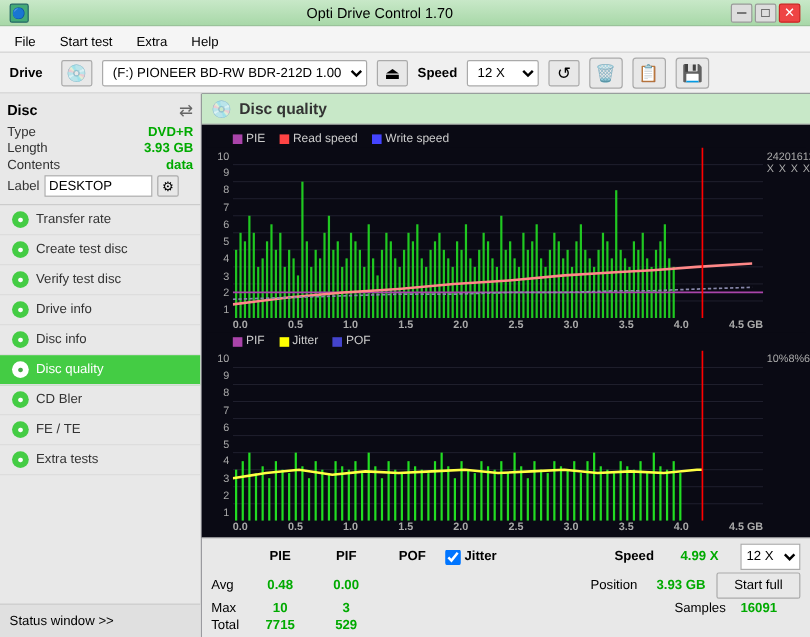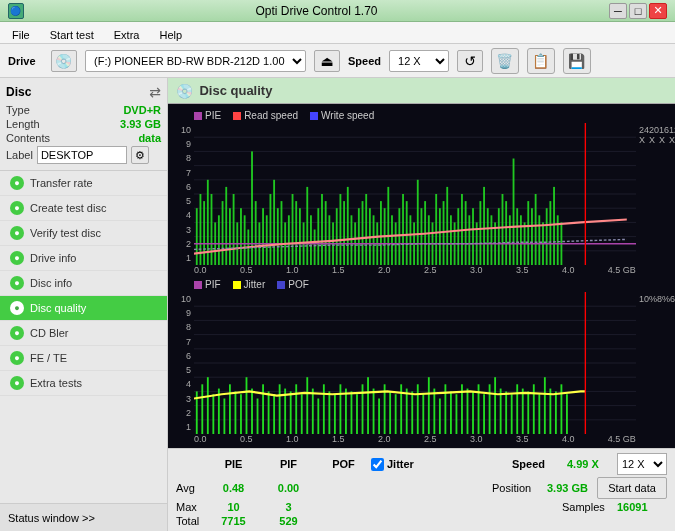--- a/index.html
+++ b/index.html
@@ -67,21 +67,21 @@
     .jitter-check { margin: 0; }
     .start-btn { width: 70px; height: 22px; background: #e8e8e8; border: 1px solid #aaa; font-size: 11px; cursor: pointer; border-radius: 2px; }
     .speed-select-small { width: 50px; height: 22px; border: 1px solid #aaa; font-size: 11px; background: white; }
 
     .chart-wrapper { position: relative; display: flex; flex-direction: column; flex: 1; }
     .chart-with-yaxis { display: flex; flex: 1; }
     .y-axis { display: flex; flex-direction: column; justify-content: space-between; padding: 2px 0; width: 22px; align-items: flex-end; padding-right: 3px; }
     .y-label { font-size: 9px; color: #aaa; }
     .y-axis-right { display: flex; flex-direction: row; justify-content: space-between; padding: 2px 0; width: 35px; align-items: flex-start; padding-left: 3px; }
     .chart-svg-wrap { flex: 1; position: relative; }
-    .x-axis { display: flex; justify-content: space-between; padding: 0 0 0 22px; padding-right: 35px; }
+    .x-axis { display: flex; justify-content: space-between; padding: 0 0 0 22px; padding-right: 35px; font-weight: bold; }
     .x-label { font-size: 9px; color: #aaa; }
   </style>
 </head>
 <body>
 
 <div class="titlebar">
   <div class="titlebar-icon">🔵</div>
   <div class="titlebar-title">Opti Drive Control 1.70</div>
   <div class="titlebar-controls">
     <div class="titlebar-btn">─</div>
@@ -544,21 +544,21 @@
 
       <div style="display:flex; align-items:center; gap:0;">
         <div style="width:30px; font-size:11px;">Avg</div>
         <div style="min-width:55px; text-align:center; font-size:11px; color:#00aa00; font-weight:bold;">0.48</div>
         <div style="min-width:55px; text-align:center; font-size:11px; color:#00aa00; font-weight:bold;">0.00</div>
         <div style="min-width:55px; text-align:center; font-size:11px;"></div>
         <div style="min-width:65px;"></div>
         <div style="flex:1;"></div>
         <div style="font-size:11px; min-width:55px;">Position</div>
         <div style="font-size:11px; color:#00aa00; font-weight:bold; min-width:50px;">3.93 GB</div>
-        <button class="start-btn">Start data</button>
+        <button class="start-btn">Start full</button>
       </div>
 
       <div style="display:flex; align-items:flex-start; gap:0;">
         <div style="width:30px; font-size:11px;">Max</div>
         <div style="min-width:55px; text-align:center; font-size:11px; color:#00aa00; font-weight:bold;">10</div>
         <div style="min-width:55px; text-align:center; font-size:11px; color:#00aa00; font-weight:bold;">3</div>
         <div style="min-width:55px; text-align:center; font-size:11px;"></div>
         <div style="min-width:65px;"></div>
         <div style="flex:1;"></div>
         <div style="font-size:11px; min-width:55px;">Samples</div>

